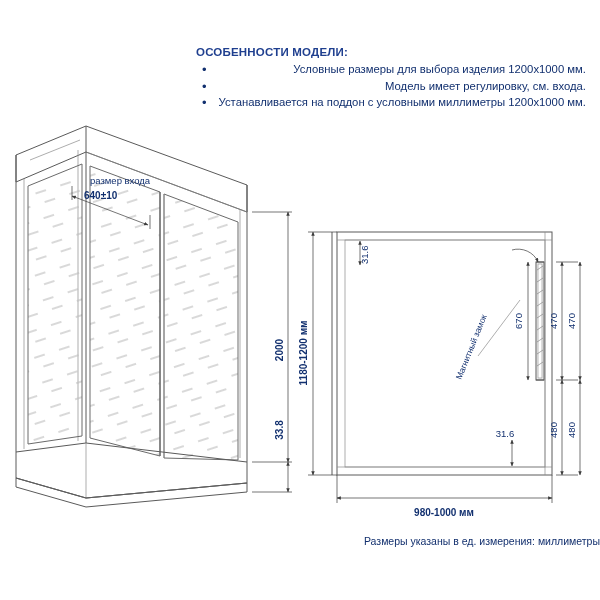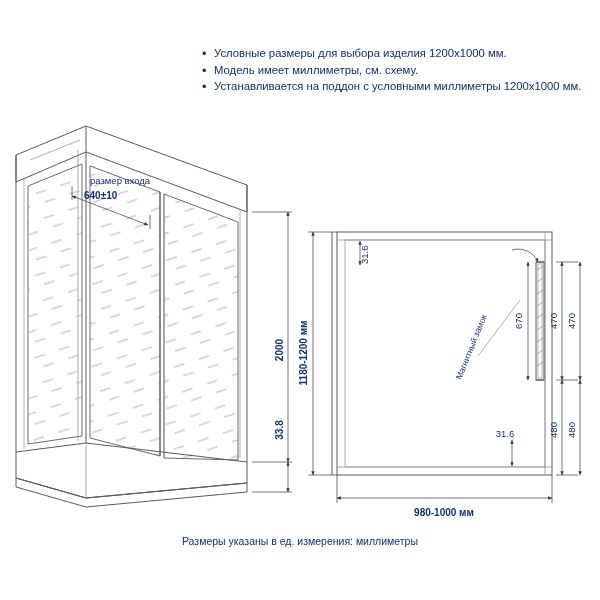--- a/index.html
+++ b/index.html
@@ -37,20 +37,21 @@
     font-size: 11.5px;
     font-weight: bold;
     color: #1f3f8f;
     letter-spacing: .2px;
     margin: 0 0 4px 0;
   }
   .notes ul {
     margin: 0;
     padding-left: 18px;
     list-style: none;
+    text-align: right;
   }
   .notes li {
     font-size: 11.3px;
     line-height: 15.5px;
     color: #12306f;
     position: relative;
     margin-bottom: 1px;
   }
   .notes li::before {
     content: "\2022";
@@ -58,21 +59,21 @@
     left: -12px;
     top: 0;
     color: #12306f;
     font-size: 13px;
   }
   .footnote {
     position: absolute;
     left: 0;
     top: 535px;
     width: 600px;
-    text-align: center;
+    text-align: right;
     font-size: 10.5px;
     color: #13306e;
   }
   .lbl {
     font-family: "Liberation Sans", sans-serif;
     font-size: 9.5px;
     fill: #12306f;
   }
   .lbl-b {
     font-family: "Liberation Sans", sans-serif;
@@ -256,22 +257,23 @@
       <g>
         <path d="M337 475 L337 503" class="dim"></path>
         <path d="M552 475 L552 503" class="dim"></path>
         <path d="M337 498 L552 498" class="dim" marker-start="url(#arrE)" marker-end="url(#arrS)"></path>
         <text class="lbl-b" x="444" y="516" text-anchor="middle">980-1000 мм</text>
       </g>
     </g>
   </svg>
 
   <div class="notes">
+    <p class="notes-title">ОСОБЕННОСТИ МОДЕЛИ:</p>
     <ul>
       <li>Условные размеры для выбора изделия 1200x1000 мм.</li>
-      <li>Модель имеет миллиметры, см. схему.</li>
+      <li>Модель имеет регулировку, см. входа.</li>
       <li>Устанавливается на поддон с условными миллиметры 1200x1000 мм.</li>
     </ul>
   </div>
 
   <div class="footnote">Размеры указаны в ед. измерения: миллиметры</div>
 
 </div>
 
 </body></html>

